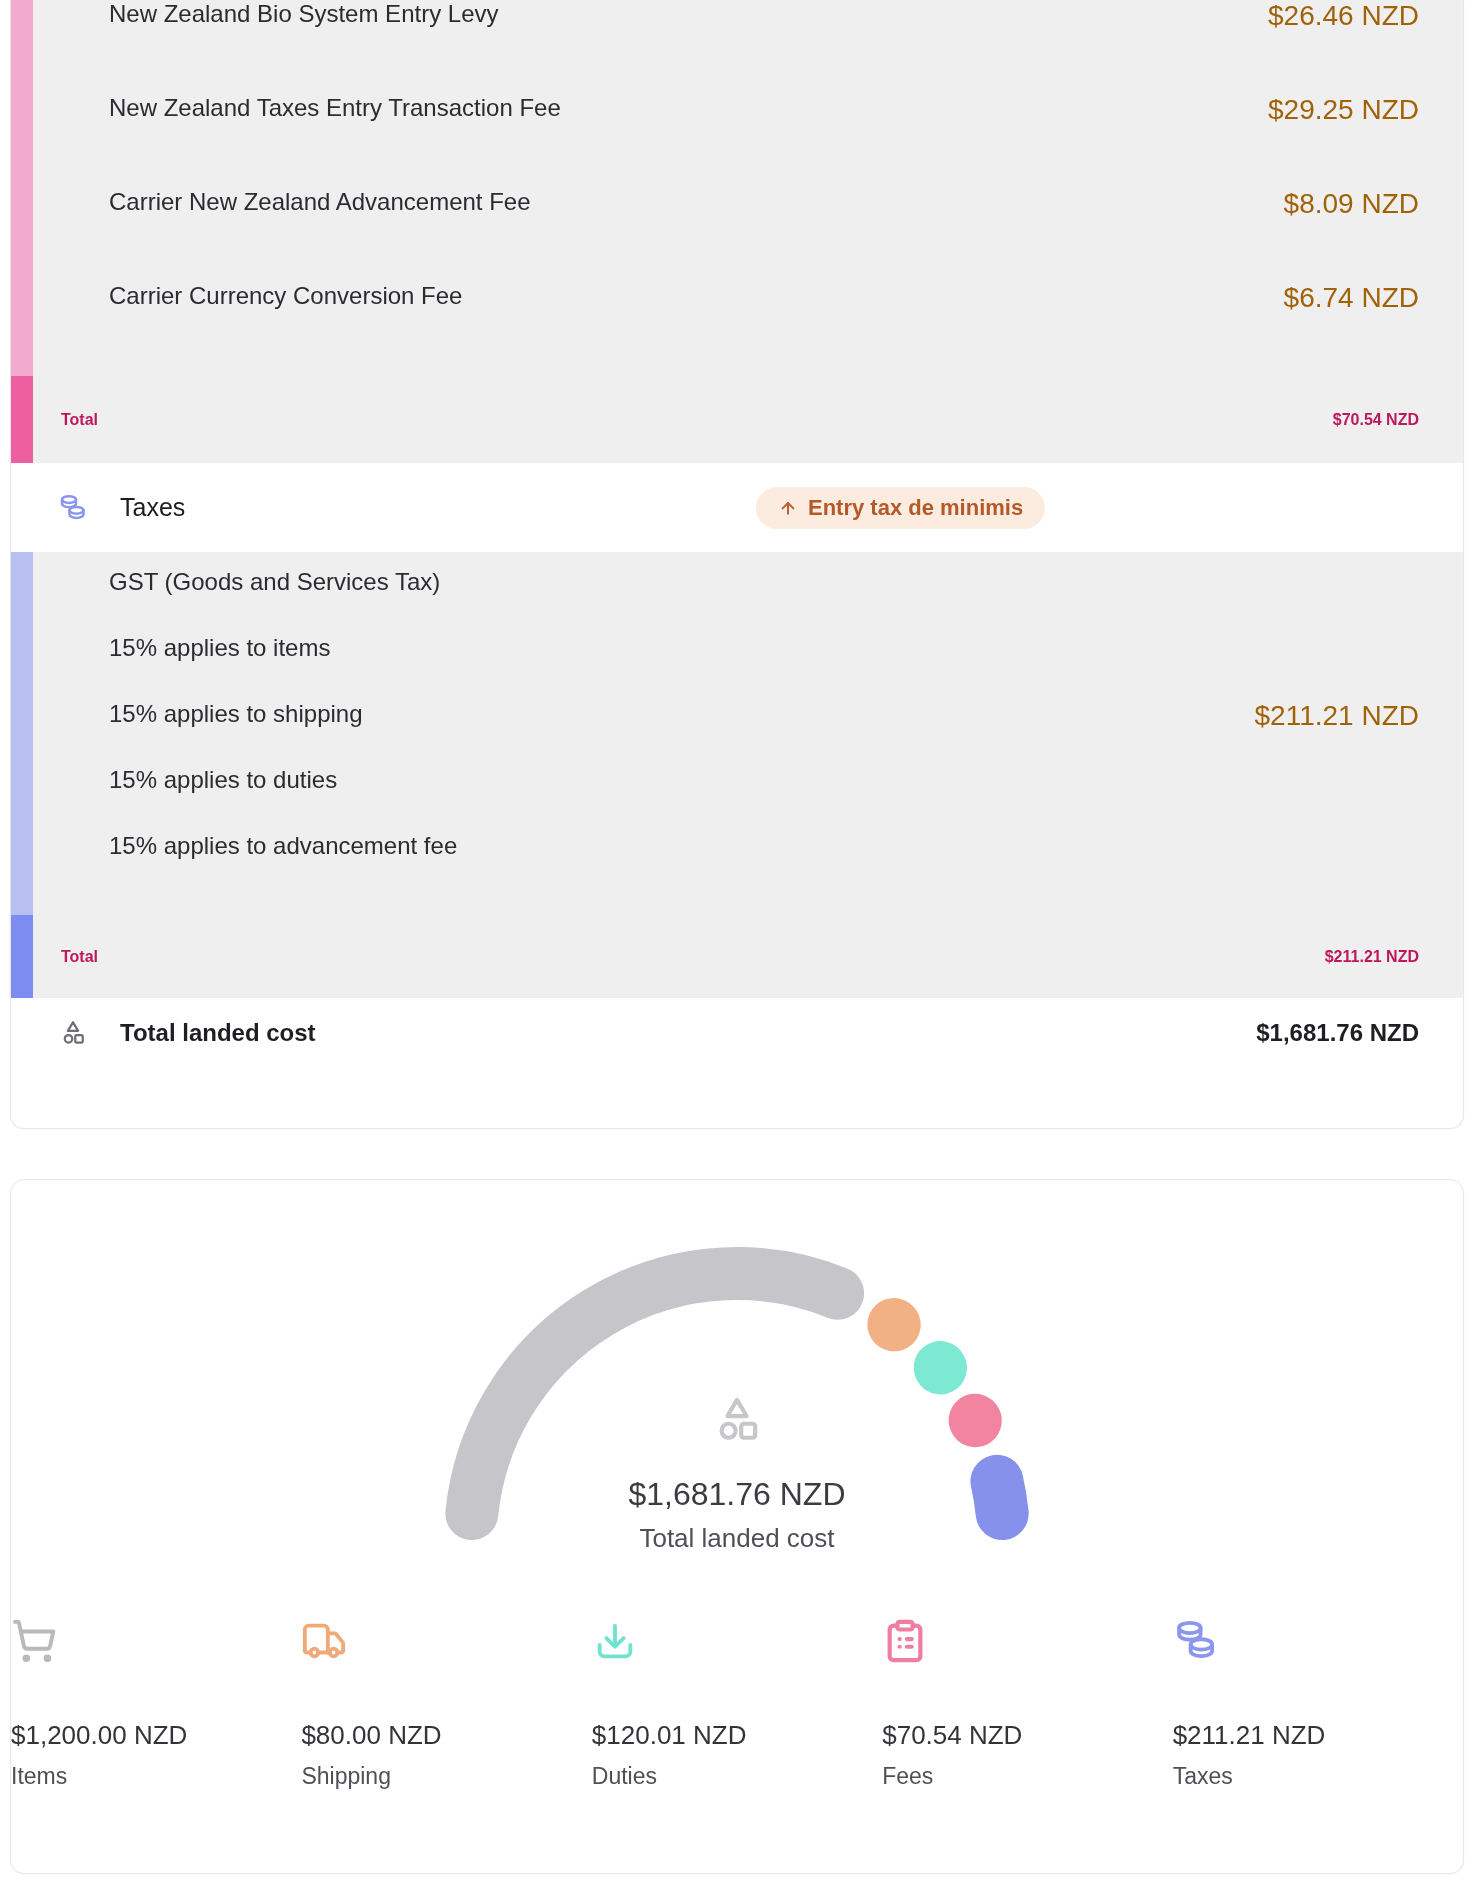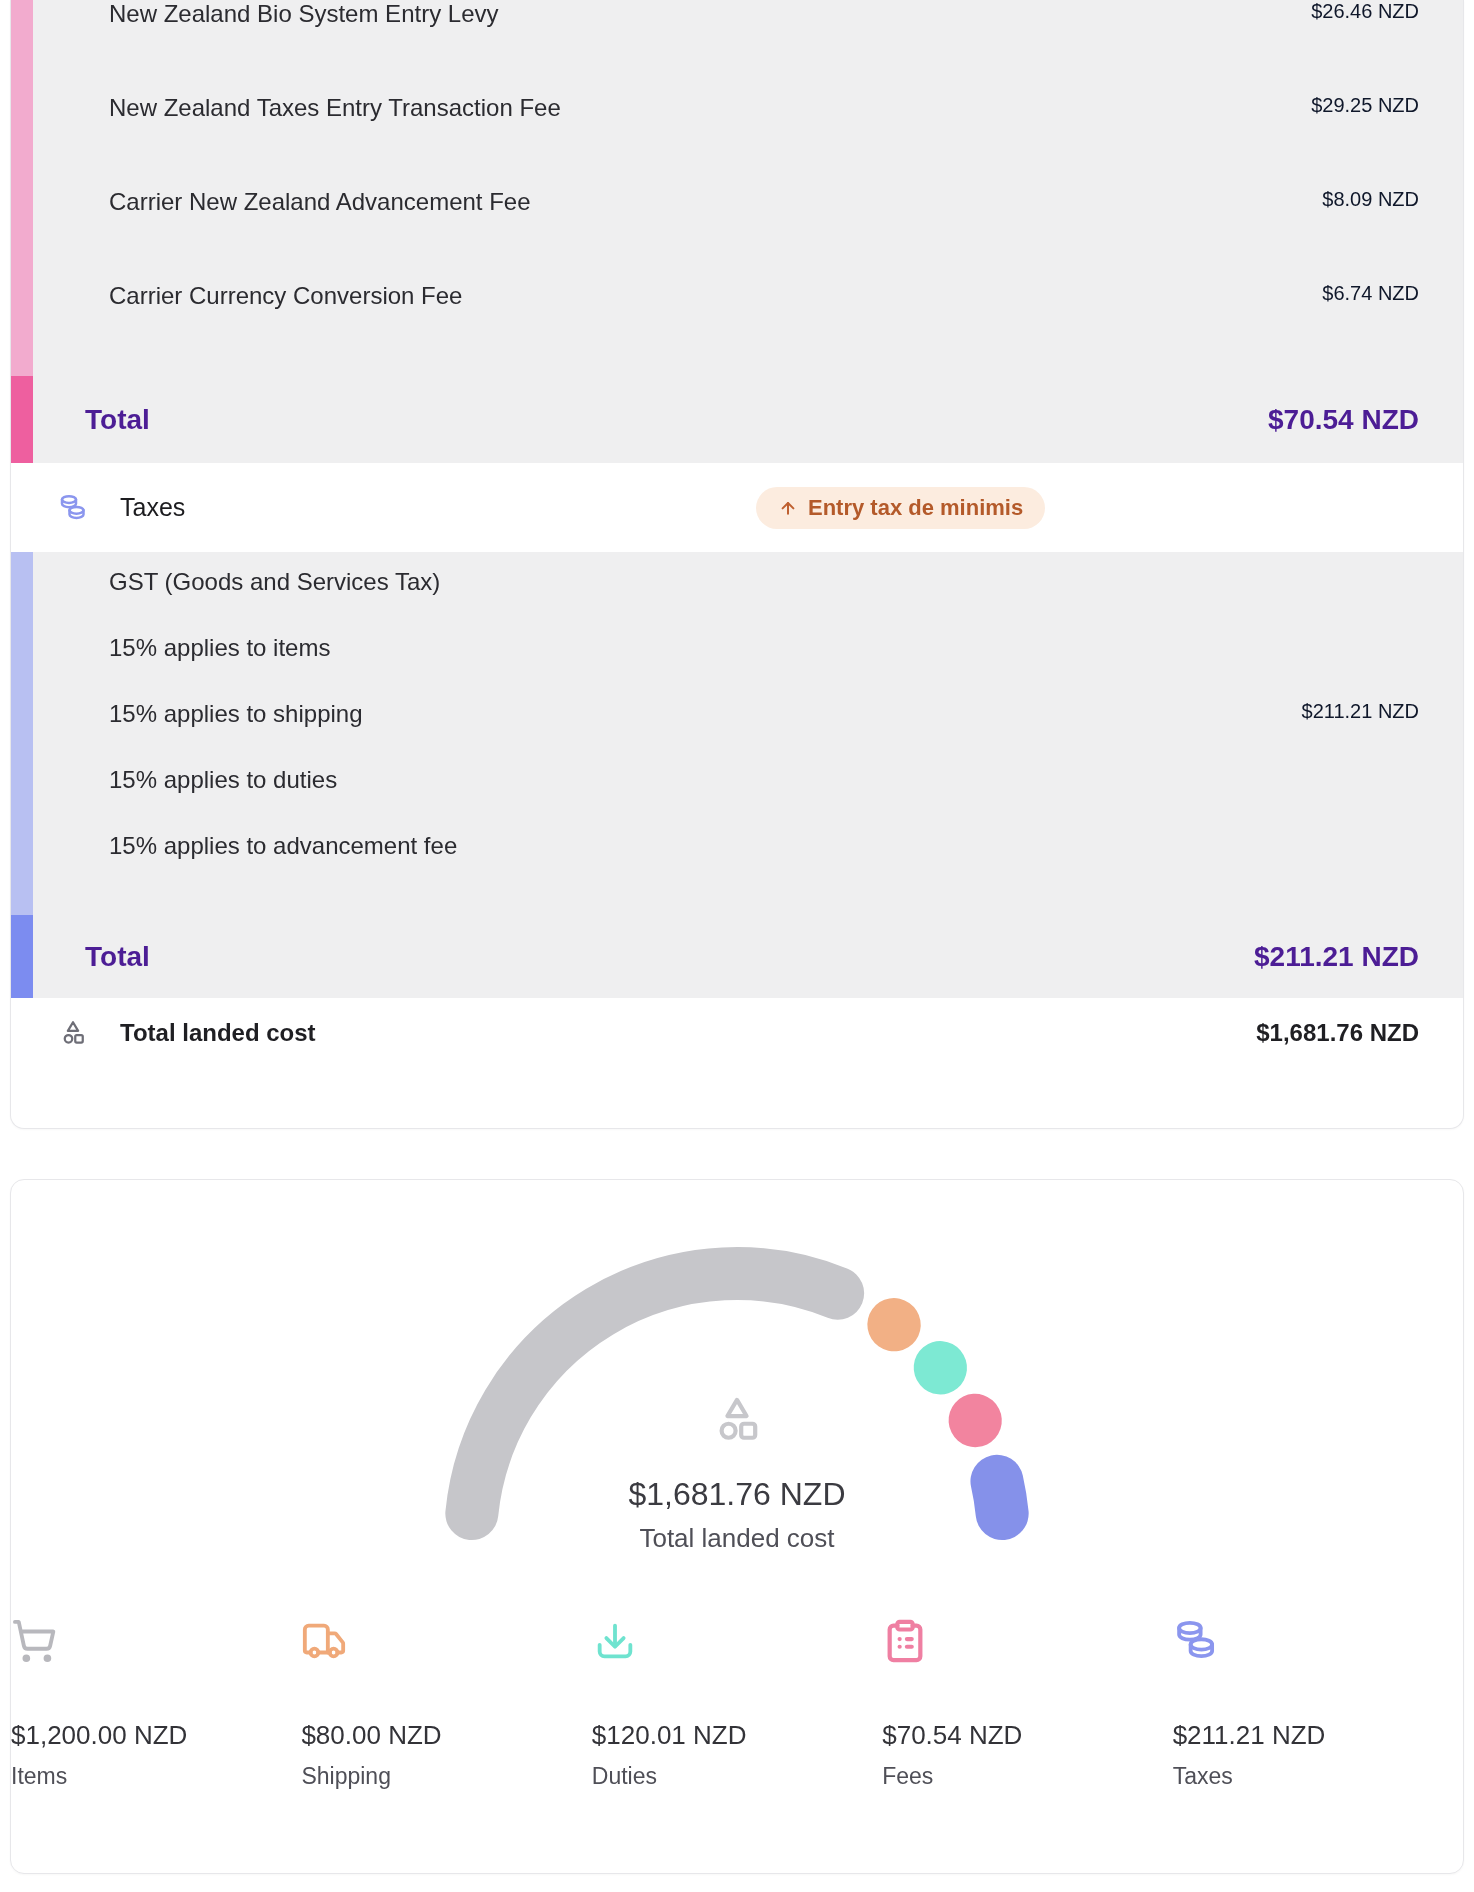--- a/index.html
+++ b/index.html
@@ -9,26 +9,26 @@
   .card { margin:0 10px; background:#fff; border:1px solid #e7e7ea; border-radius:14px;
           box-shadow:0 1px 2px rgba(0,0,0,.03); }
   .card1 { border-top:none; border-top-left-radius:0; border-top-right-radius:0; overflow:hidden; }
 
   
   .block { background:#efeff0; }
   .rows-fees { border-left:22px solid #f2abce; }
   .row { display:flex; align-items:flex-start; justify-content:space-between;
          height:94px; padding:0 44px 0 28px;margin-left:48px; }
   .row .lbl { font-size:24px; color:#2b2b30; }
-  .row .amt { font-size:20px; color:#0f172a; }
+  .row .amt { font-size:28px; color:#a16207; }
   .total-row { display:flex; align-items:center; justify-content:space-between;
                height:87px; padding:0 44px 0 28px; background:#efeff0; border-left:22px solid; }
   .fees-total { border-left-color:#ee5f9f; }
   .taxes-total { border-left-color:#7c8cf0; height:83px; }
-  .total-row .lbl, .total-row .amt { font-size:28px; font-weight:700; color:#4c1d95;margin-left:24px; }
+  .total-row .lbl, .total-row .amt { font-size:16px; font-weight:700; color:#be185d; }
 
   .taxes-header { height:89px; display:flex; align-items:center;
                   padding:0 44px 0 47px; position:relative; background:#fff; }
   .ic-30 { width:30px; height:30px; flex:0 0 30px; }
   .coins-c { color:#8b96ee; }
   .hdr-label { margin-left:32px; font-size:25px; font-weight:500; color:#1c1c1f; }
   .badge { position:absolute; left:745px; top:50%; transform:translateY(-50%);
            height:42px; display:flex; align-items:center; background:#fcecdf;
            border-radius:21px; padding:0 22px; color:#b45a2a; font-size:22px; font-weight:600; }
   .badge svg { width:20px; height:20px; margin-right:10px; color:#bf6030; }

